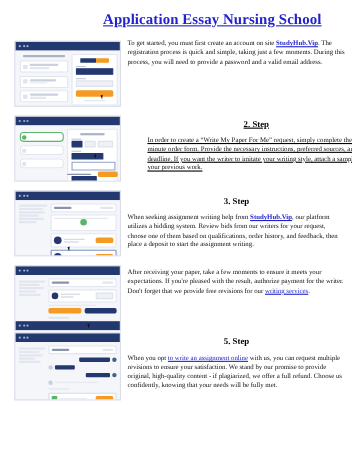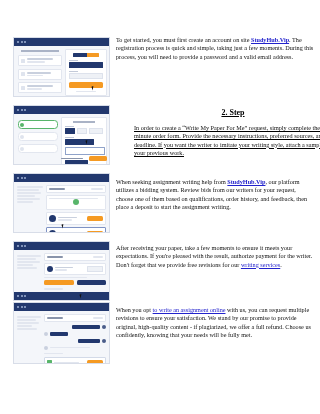--- a/index.html
+++ b/index.html
@@ -248,20 +248,21 @@
     margin-top:3px; background:#fff; border:0.5px solid #d3dae8; border-radius:1px;
     height:9px; display:flex; align-items:center; gap:2px; padding:0 2px;
   }
   .s5-attach { width:5px;height:6px;background:#58b56a;border-radius:0.5px;flex:0 0 auto;}
 </style>
 </head>
 <body>
 
 <div class="page">
 
+  <div class="title">Application Essay Nursing School</div>
 
   <div class="shot shot-1">
     <div class="browser-bar">
       <span class="dot"></span>
       <span class="dot"></span>
       <span class="dot"></span>
     </div>
     <div class="shot-body">
       <div class="s1-left">
         <div class="s1-head"></div>
@@ -496,26 +497,28 @@
     <div class="step-block sb1">
       <p class="step-body"><span>To get started, you must first create an account on site </span><a class="inline-link bold" href="#">StudyHub.Vip</a><span>. The registration process is quick and simple, taking just a few moments. During this process, you will need to provide a password and a valid email address.</span></p>
     </div>
 
     <div class="step-block sb2">
       <div class="step-head">2. Step</div>
       <p class="step-body"><span>In order to create a “Write My Paper For Me” request, simply complete the 10-minute order form. Provide the necessary instructions, preferred sources, and deadline. If you want the writer to imitate your writing style, attach a sample of your previous work.</span></p>
     </div>
 
     <div class="step-block sb3">
+      <div class="step-head">3. Step</div>
       <p class="step-body"><span>When seeking assignment writing help from </span><a class="inline-link bold" href="#">StudyHub.Vip</a><span>, our platform utilizes a bidding system. Review bids from our writers for your request, choose one of them based on qualifications, order history, and feedback, then place a deposit to start the assignment writing.</span></p>
     </div>
 
     <div class="step-block sb4">
       <p class="step-body"><span>After receiving your paper, take a few moments to ensure it meets your expectations. If you're pleased with the result, authorize payment for the writer. Don't forget that we provide free revisions for our </span><a class="inline-link" href="#">writing services</a><span>.</span></p>
     </div>
 
     <div class="step-block sb5">
+      <div class="step-head">5. Step</div>
       <p class="step-body"><span>When you opt </span><a class="inline-link" href="#">to write an assignment online</a><span> with us, you can request multiple revisions to ensure your satisfaction. We stand by our promise to provide original, high-quality content - if plagiarized, we offer a full refund. Choose us confidently, knowing that your needs will be fully met.</span></p>
     </div>
 
   </div>
 
 </div>
 
 </body></html>

